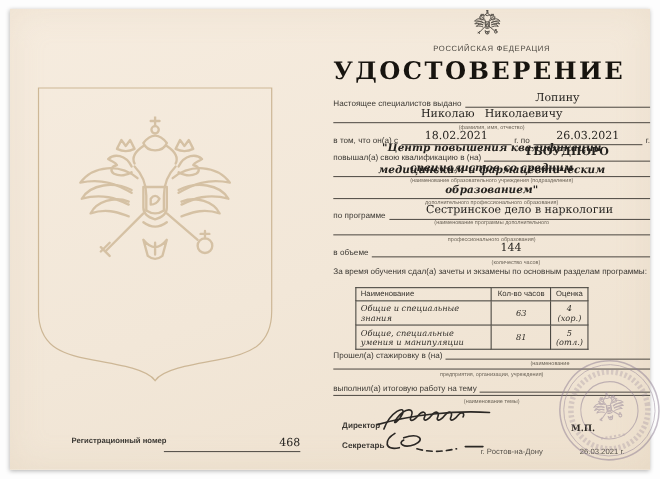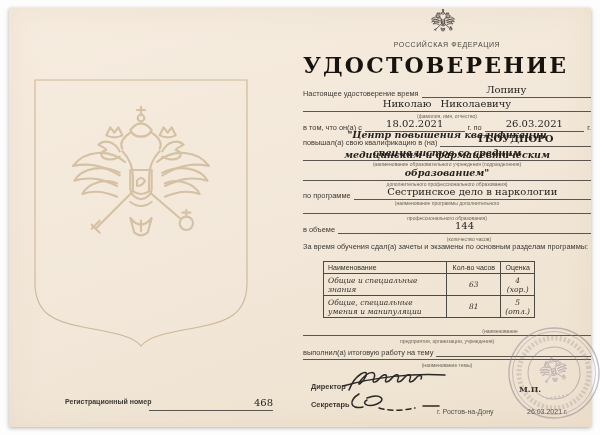--- a/index.html
+++ b/index.html
@@ -94,21 +94,21 @@
     </div>
 
     <svg class="emblem-top" viewBox="0 0 120 132">
       <use href="#eagle" stroke="#57524b" stroke-width="4"></use>
     </svg>
 
     <div class="country">РОССИЙСКАЯ ФЕДЕРАЦИЯ</div>
     <div class="title">УДОСТОВЕРЕНИЕ</div>
 
     <div class="r" style="top:78px;height:12px">
-      <span class="lab">Настоящее удостоверение время</span>
+      <span class="lab">Настоящее специалистов выдано</span>
       <span class="ul"><span class="val">Лопину</span></span>
     </div>
     <div class="r" style="top:92px;height:12px">
       <span class="ul"><span class="val" style="word-spacing:6px">Николаю  Николаевичу</span></span>
     </div>
     <div class="cap" style="left:294px;top:106px;width:288px">(фамилия, имя, отчество)</div>
 
     <div class="r" style="top:112px;height:12px">
       <span class="lab">в том, что он(а) с</span>
       <span class="ul"><span class="val">18.02.2021</span></span>
@@ -160,20 +160,24 @@
         <td>4 (хор.)</td>
       </tr>
       <tr>
         <td>Общие, специальные умения и манипуляции</td>
         <td>81</td>
         <td>5 (отл.)</td>
       </tr>
     </tbody>
       </table>
 
+    <div class="r" style="top:308px;height:11px">
+      <span class="lab">Прошел(а) стажировку в (на)</span>
+      <span class="ul"></span>
+    </div>
     <div class="cap" style="left:400px;top:321px;width:182px">(наименование</div>
     <div class="hr" style="left:294px;top:320px;width:288px;height:7px"></div>
     <div class="cap" style="left:294px;top:331px;width:288px">предприятия, организации, учреждения)</div>
 
     <div class="r" style="top:338px;height:11px">
       <span class="lab">выполнил(а) итоговую работу на тему</span>
       <span class="ul"></span>
     </div>
     <div class="hr" style="left:294px;top:344px;width:288px;height:7px"></div>
     <div class="cap" style="left:294px;top:355px;width:288px">(наименование темы)</div>

